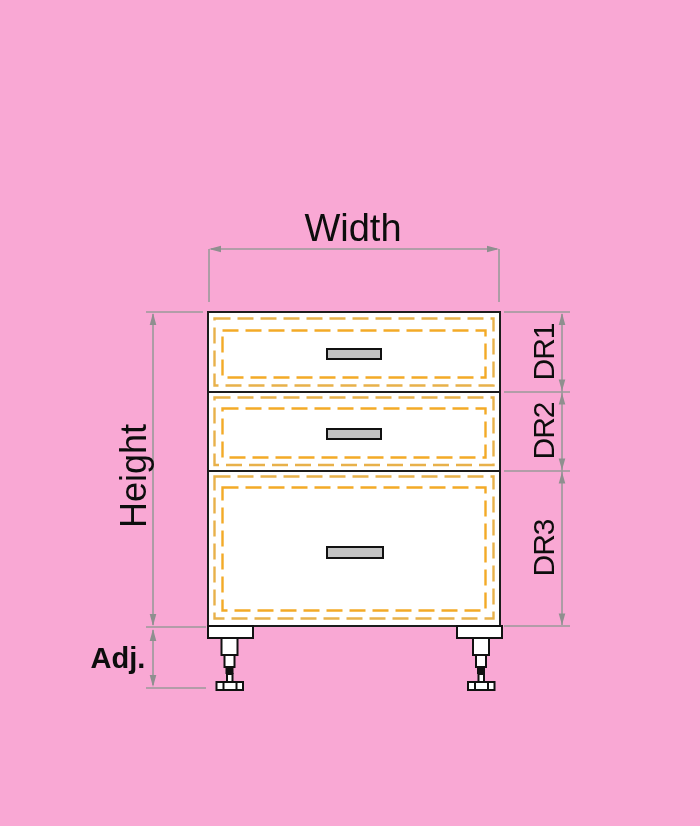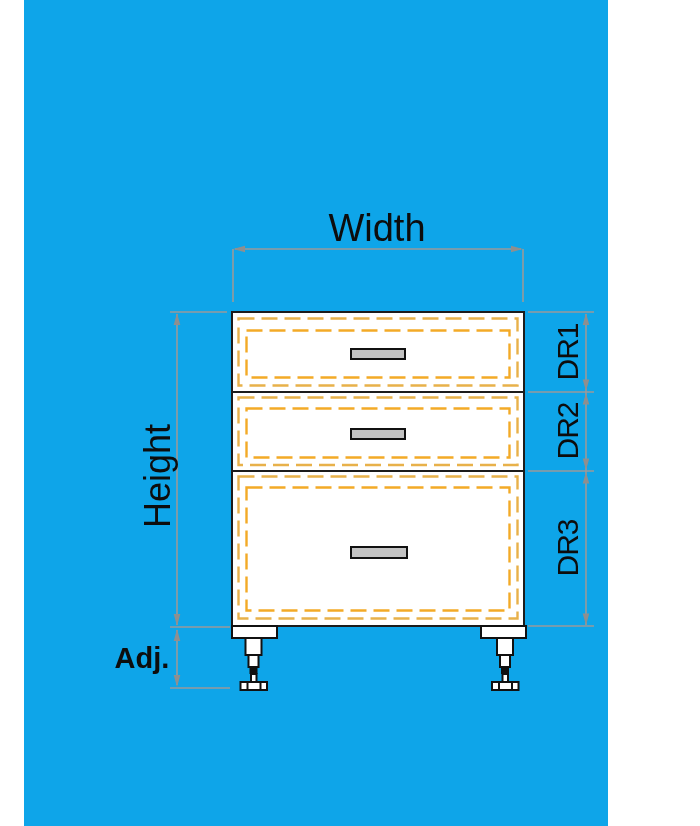--- a/index.html
+++ b/index.html
@@ -2,26 +2,25 @@
 <html><head>
 <meta charset="utf-8">
 <style>
   html, body {
     margin: 0;
     padding: 0;
     background: #ffffff;
   }
   .canvas {
     position: relative;
-    width: 584px;
+    width: 700px;
     height: 826px;
-    background: #0ea5e9;
+    background: #f9a8d4;
     font-family: "Liberation Sans", sans-serif;
     overflow: hidden;
-    margin-left: 24px;
   }
   svg { display: block; }
   .dim-label {
     font-family: "Liberation Sans", sans-serif;
     font-size: 38px;
     fill: #0d0d0d;
   }
   .dim-label.vertical { font-size: 36px; }
   .dr-label {
     font-family: "Liberation Sans", sans-serif;

